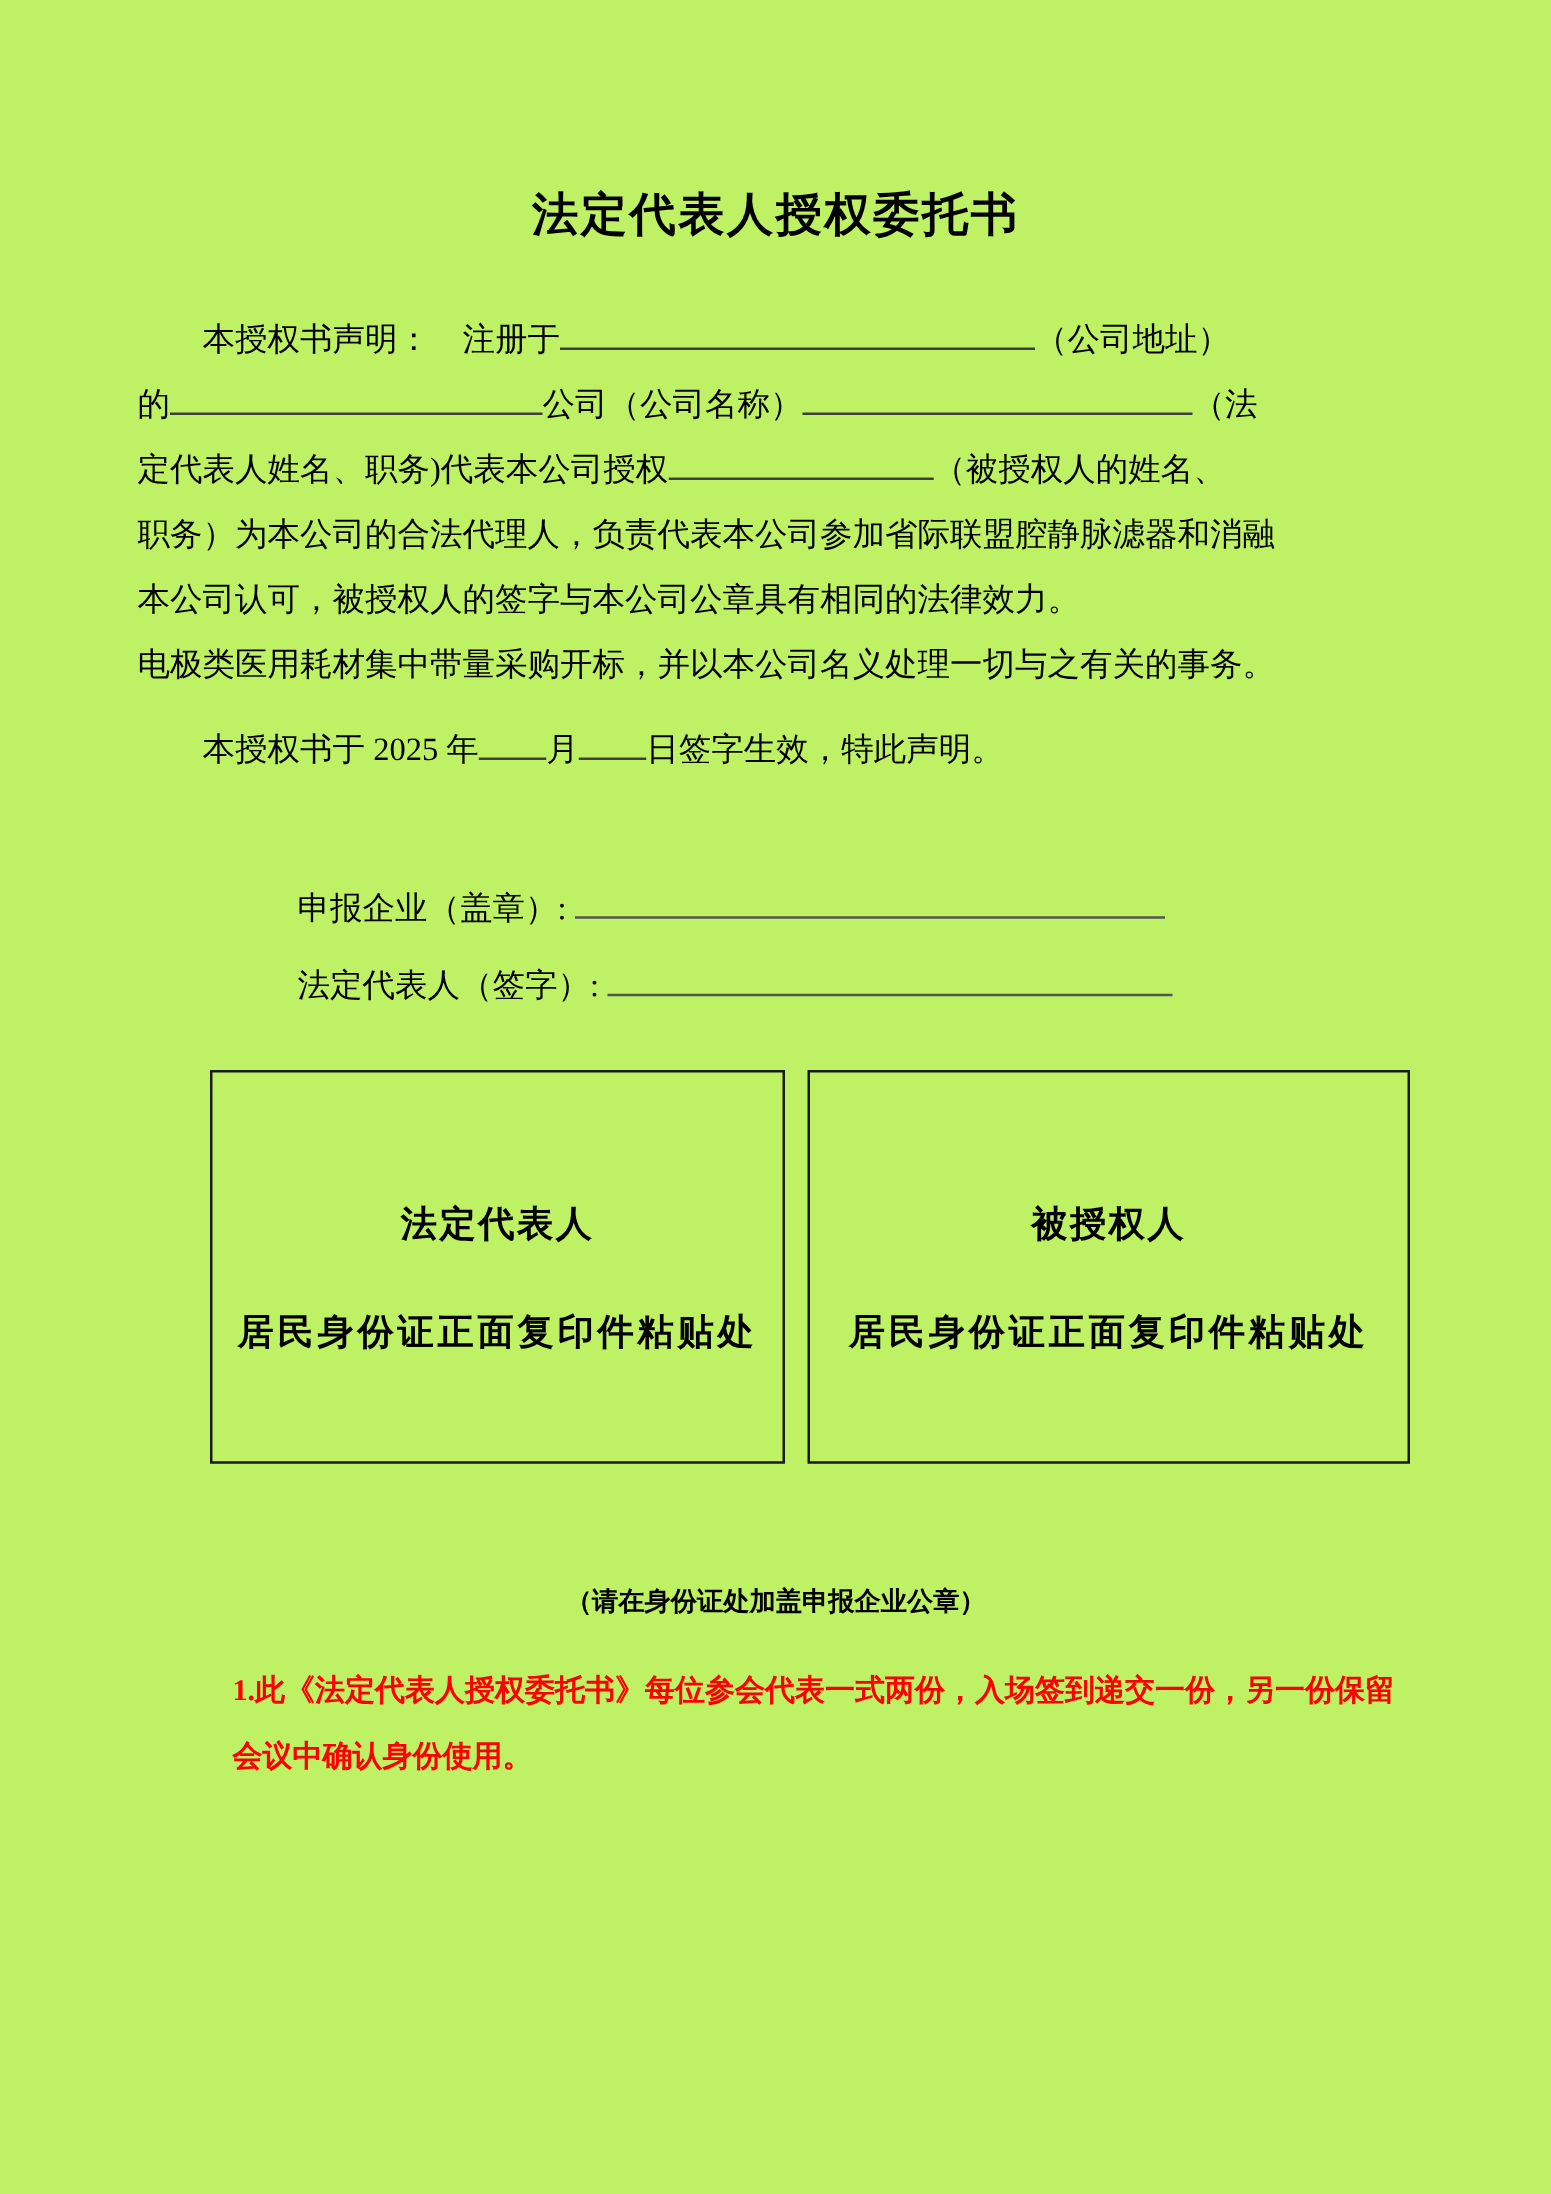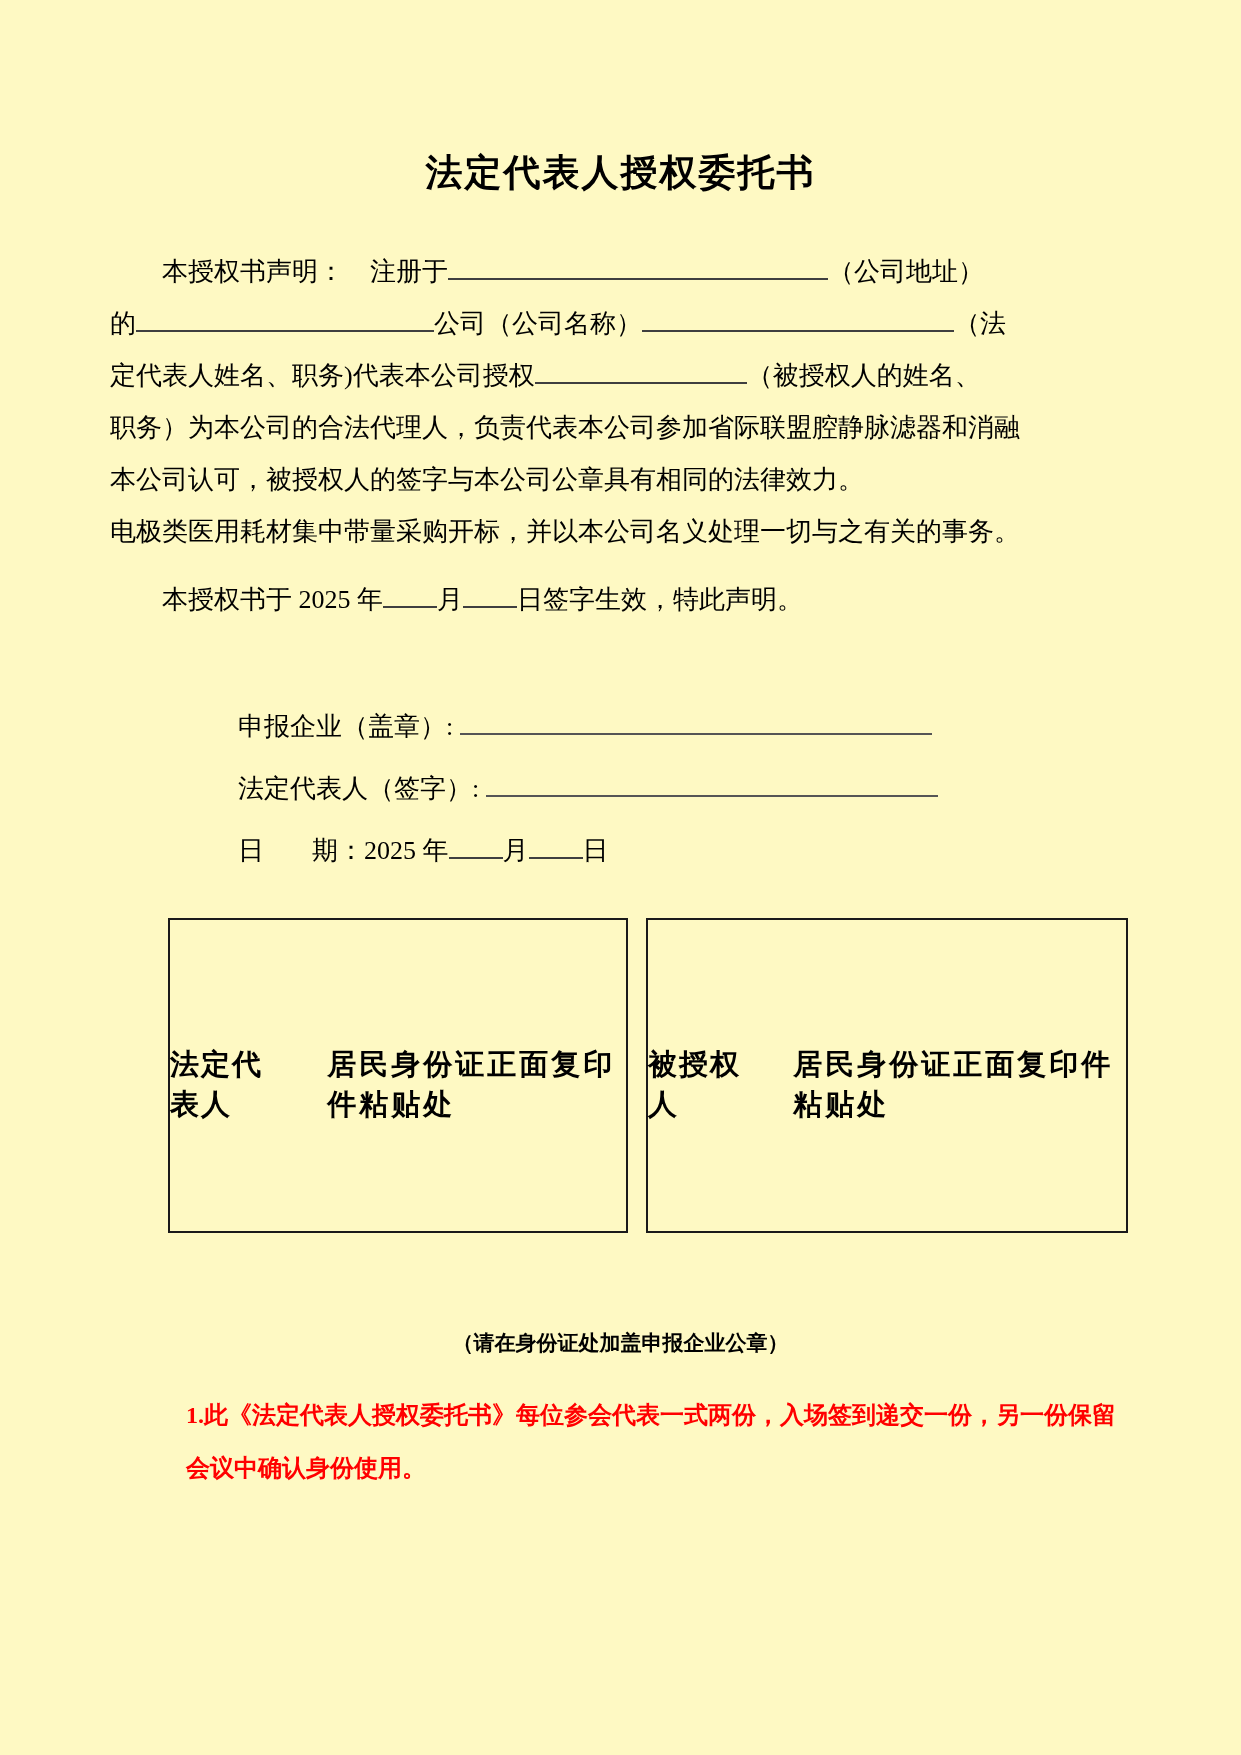--- a/index.html
+++ b/index.html
@@ -4,21 +4,21 @@
 <style>
   html, body {
     margin: 0;
     padding: 0;
     background: #ffffff;
   }
   .page {
     position: relative;
     width: 1241px;
     height: 1755px;
-    background: #fef9c3;
+    background: #bef264;
     color: #000000;
     font-family: "Liberation Serif", serif;
     overflow: hidden;
   }
   .title {
     margin: 0;
     padding-top: 148px;
     text-align: center;
     font-size: 37px;
     font-weight: bold;
@@ -63,21 +63,21 @@
     margin-left: 168px;
     width: 960px;
     display: flex;
     gap: 18px;
   }
   .paste-box {
     box-sizing: border-box;
     border: 2px solid #1a1a1a;
     height: 315px;
     display: flex;
-    flex-direction: row;
+    flex-direction: column;
     align-items: center;
     justify-content: center;
     padding-top: 18px;
     gap: 46px;
   }
   .paste-box.left { width: 464px; }
   .paste-box.right { width: 486px; }
   .paste-box .box-line1 {
     font-size: 29px;
     font-weight: bold;
@@ -123,21 +123,20 @@
     </div>
 
     <div class="para2">
       <div class="line indent"><span>本授权书于 2025 年</span><span class="blank w-month"></span><span>月</span><span class="blank w-day"></span><span>日签字生效，特此声明。</span></div>
     </div>
   </div>
 
   <div class="sig-block" style="margin-left:186px; margin-right:176px;">
     <div class="line"><span>申报企业（盖章）:</span>&nbsp;<span class="blank gray w-seal"></span></div>
     <div class="line"><span>法定代表人（签字）:</span>&nbsp;<span class="blank gray w-sign1"></span></div>
-    <div class="line"><span>日</span><span class="date-gap"></span><span>期：2025 年</span><span class="blank w-month"></span><span>月</span><span class="blank w-day"></span><span>日</span></div>
   </div>
 
   <div class="boxes-row">
     <div class="paste-box left">
       <div class="box-line1">法定代表人</div>
       <div class="box-line2">居民身份证正面复印件粘贴处</div>
     </div>
     <div class="paste-box right">
       <div class="box-line1">被授权人</div>
       <div class="box-line2">居民身份证正面复印件粘贴处</div>

